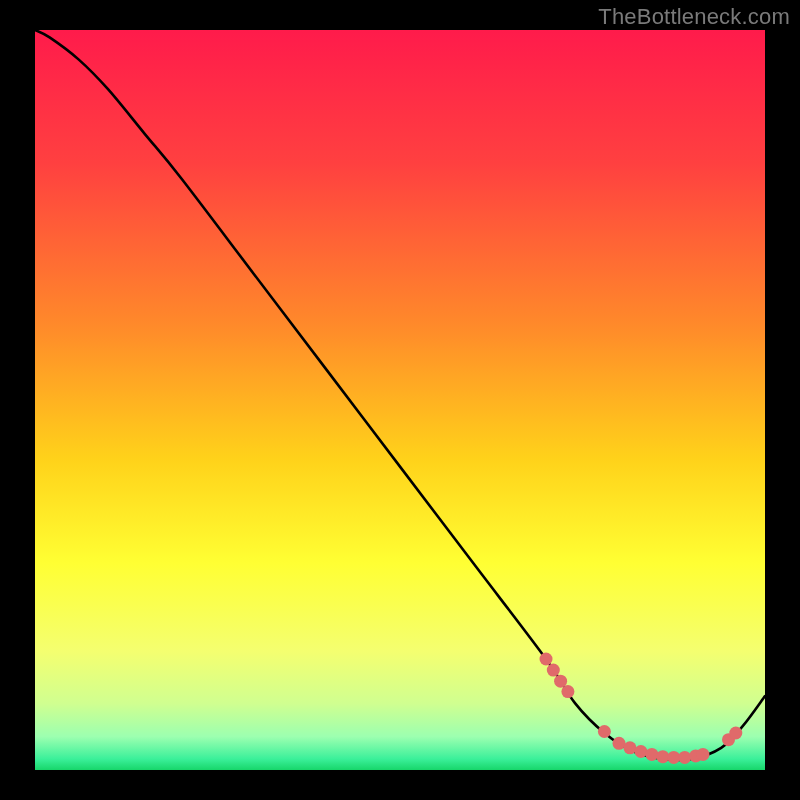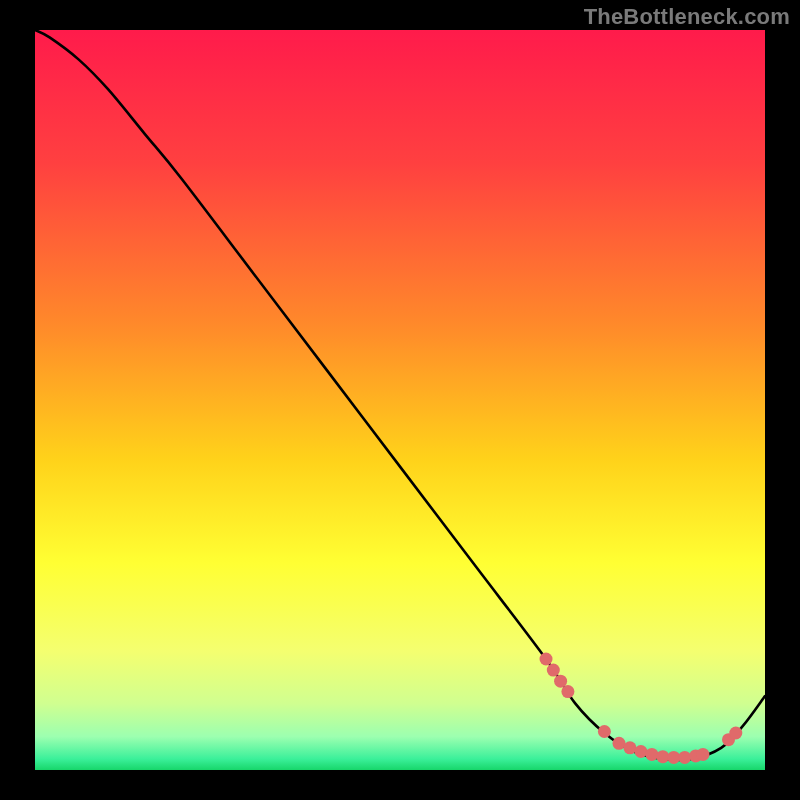--- a/index.html
+++ b/index.html
@@ -18,21 +18,20 @@
     background: #000;
   }
   .attribution {
     position: absolute;
     top: 4px;
     right: 10px;
     color: #7a7a7a;
     font-size: 22px;
     letter-spacing: 0.2px;
     z-index: 5;
-    font-weight: bold;
   }
   .plot-area {
     position: absolute;
     left: 35px;
     top: 30px;
     width: 730px;
     height: 740px;
   }
   .plot-area svg {
     display: block;

